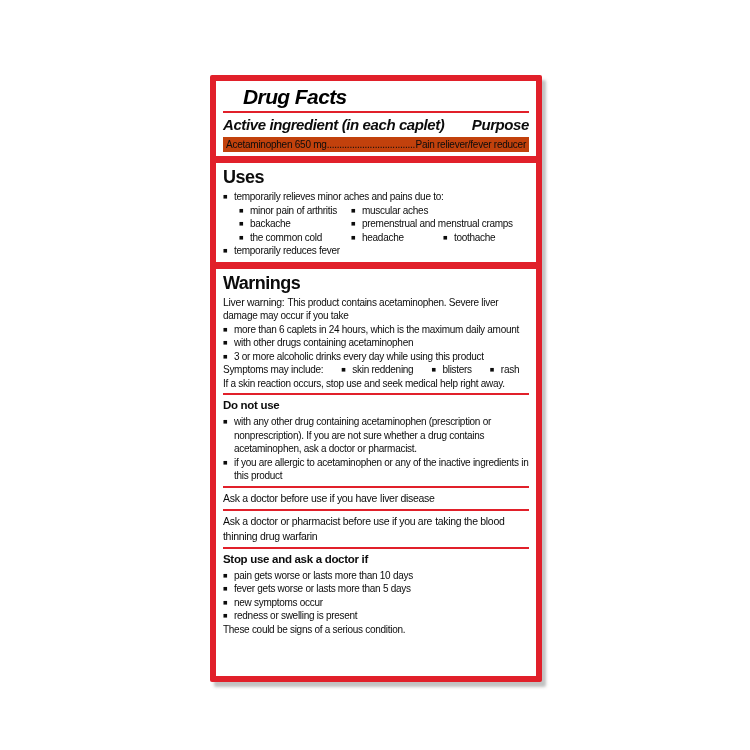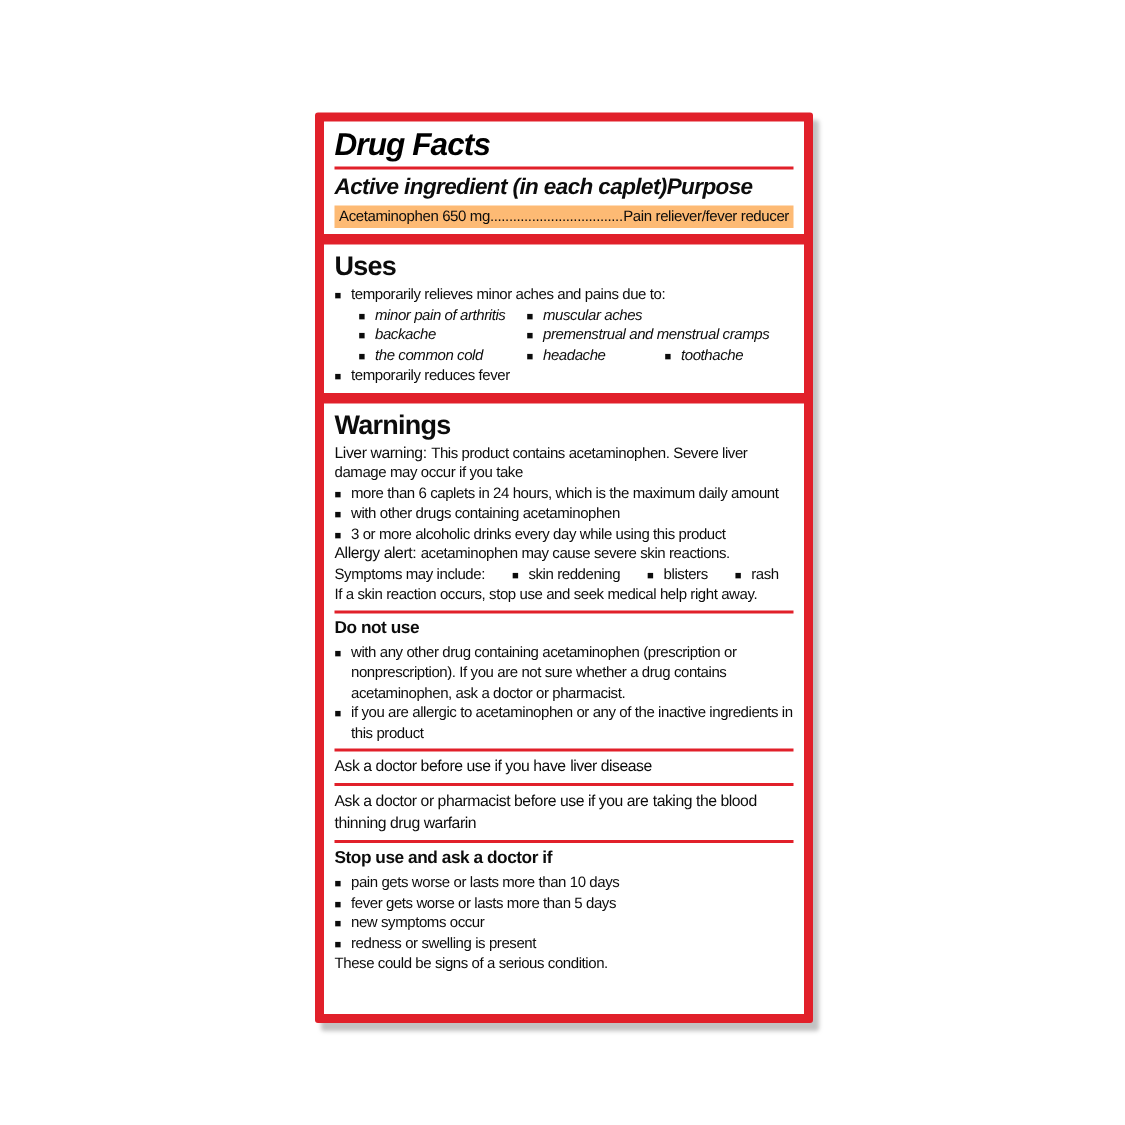--- a/index.html
+++ b/index.html
@@ -13,32 +13,32 @@
     position: absolute; left: 210px; top: 75px; width: 332px; height: 607px;
     background: #e1202a; padding: 6px; border-radius: 2px;
     display: flex; flex-direction: column; gap: 7px;
     box-shadow: 4px 5px 3px rgba(120,120,120,0.45);
   }
   .panel { background: #ffffff; padding: 4px 7px; }
   .panel.grow { flex: 1; }
 
   .df-title {
     font-size: 21px; font-weight: bold; font-style: italic;
-    letter-spacing: -0.6px; line-height: 24px; color: #000;
+    letter-spacing: -0.6px; line-height: 24px; color: #000; margin-left: 20px;
   }
   .rule { border: none; border-top: 2px solid #e1202a; margin: 2px 0 3px 0; }
   .rule.thin { border-top-width: 2px; margin: 3px 0; }
 
   .ai-row {
-    display: flex; align-items: baseline;
+    display: flex; justify-content: space-between; align-items: baseline;
     font-size: 15px; font-weight: bold; font-style: italic;
     letter-spacing: -0.4px; margin-top: 2px; line-height: 18px;
   }
   .yellow-bar {
-    background: #fdba74; margin-top: 3px; padding: 2px 3px;
+    background: #c2410c; margin-top: 3px; padding: 2px 3px;
     display: flex; align-items: baseline; font-size: 10px; letter-spacing: -0.25px;
   }
   .yellow-bar .dots { flex: 1; overflow: hidden; white-space: nowrap; }
   .yellow-bar .name, .yellow-bar .purpose { flex: none; }
 
   .sec-head {
     font-size: 18px; font-weight: bold; 
     letter-spacing: -0.5px; line-height: 21px; margin-bottom: 2px;
   }
   .subhead { font-size: 11.5px; font-weight: bold; letter-spacing: -0.3px; line-height: 15px; }
@@ -48,21 +48,21 @@
   .lead { font-weight: normal; font-size: 10.5px; margin-right: 3px; }
   .subhead .rest { font-weight: normal; font-size: 10.5px; }
 
   .li { display: flex; }
   .li .sq { flex: none; width: 11px; font-size: 7.5px; line-height: 13.5px; }
   .li.nowrap .t { white-space: nowrap; }
 
   .uses-row { display: flex; padding-left: 16px; }
   .uses-row .cell { display: flex; }
   .uses-row .cell .sq { flex: none; width: 11px; font-size: 7.5px; line-height: 13.5px; }
-  .uses-row .cell .t { white-space: nowrap; font-style: italic; }
+  .uses-row .cell .t { white-space: nowrap; }
   .uses-row .c1 { width: 112px; flex: none; }
   .uses-row .c2 { width: 92px; flex: none; }
 
   .symptoms { display: flex; align-items: flex-end; }
   .symptoms .sym { display: flex; margin-left: 18px; }
   .symptoms .sym:first-of-type { margin-left: 22px; }
   .symptoms .sq { width: 11px; font-size: 7.5px; line-height: 13.5px; }
 
   .mt2 { margin-top: 2px; }
 </style>
@@ -142,21 +142,20 @@
     </div>
     <div class="li txt nowrap">
       <span class="sq">■</span>
       <span class="t">with other drugs containing acetaminophen</span>
     </div>
     <div class="li txt nowrap">
       <span class="sq">■</span>
       <span class="t">3 or more alcoholic drinks every day while using this product</span>
     </div>
 
-    <p class="txt"><b class="lead">Allergy alert:</b><span>acetaminophen may cause severe skin reactions.</span></p>
 
     <div class="symptoms txt">
       <span>Symptoms may include:</span>
       <span class="sym">
           <span class="sq">■</span>
           <span>skin reddening</span>
         </span>
       <span class="sym">
           <span class="sq">■</span>
           <span>blisters</span>

